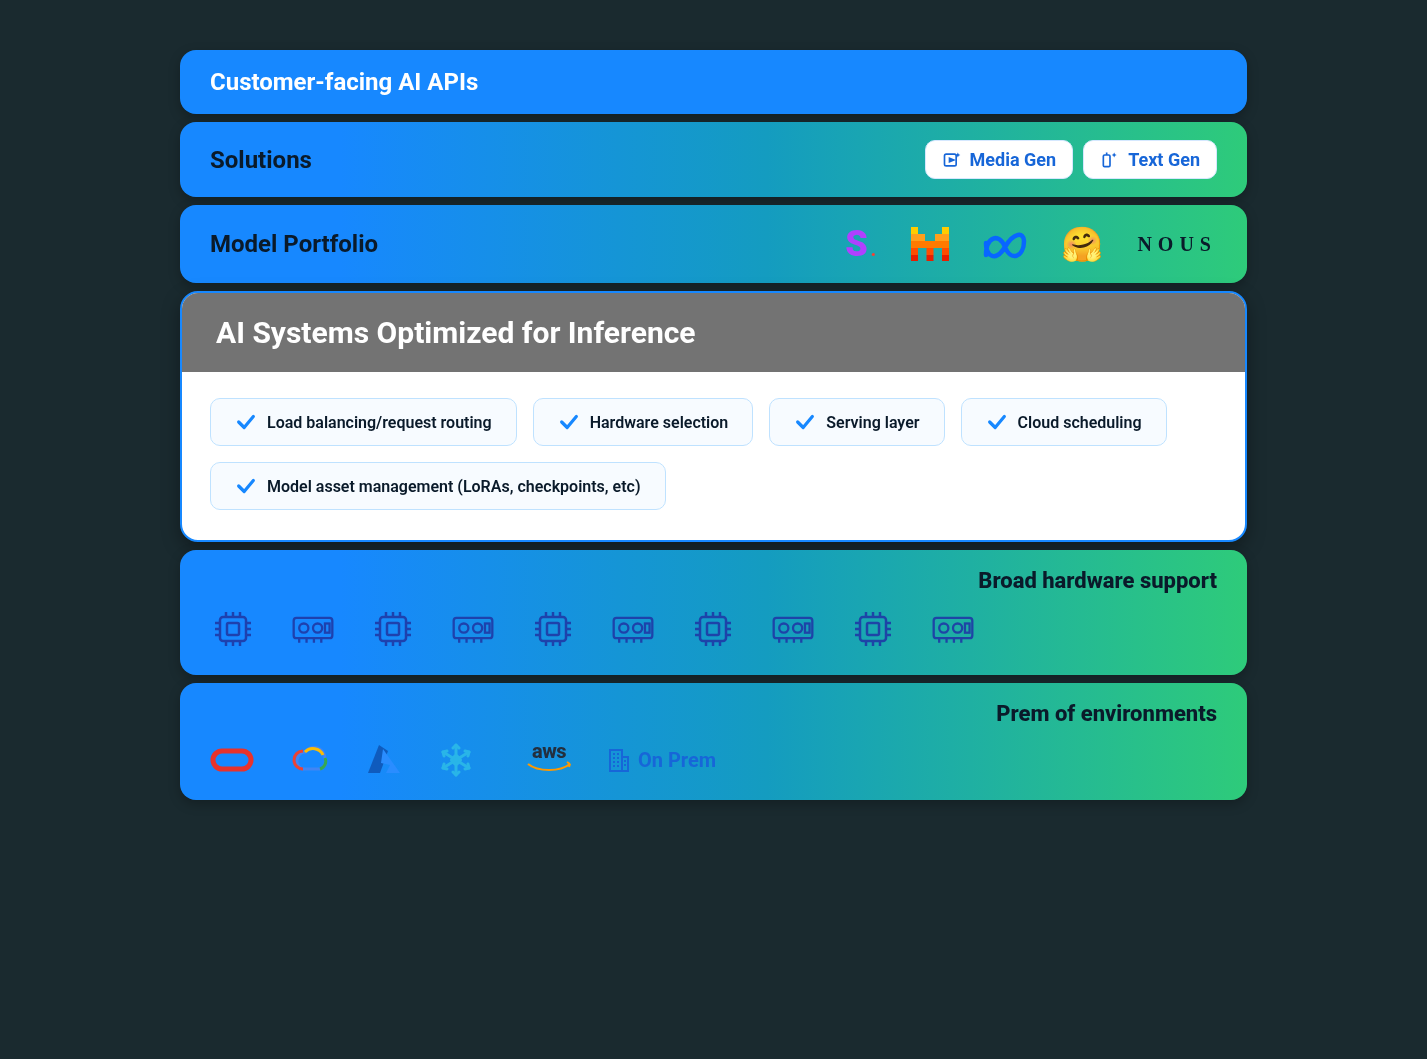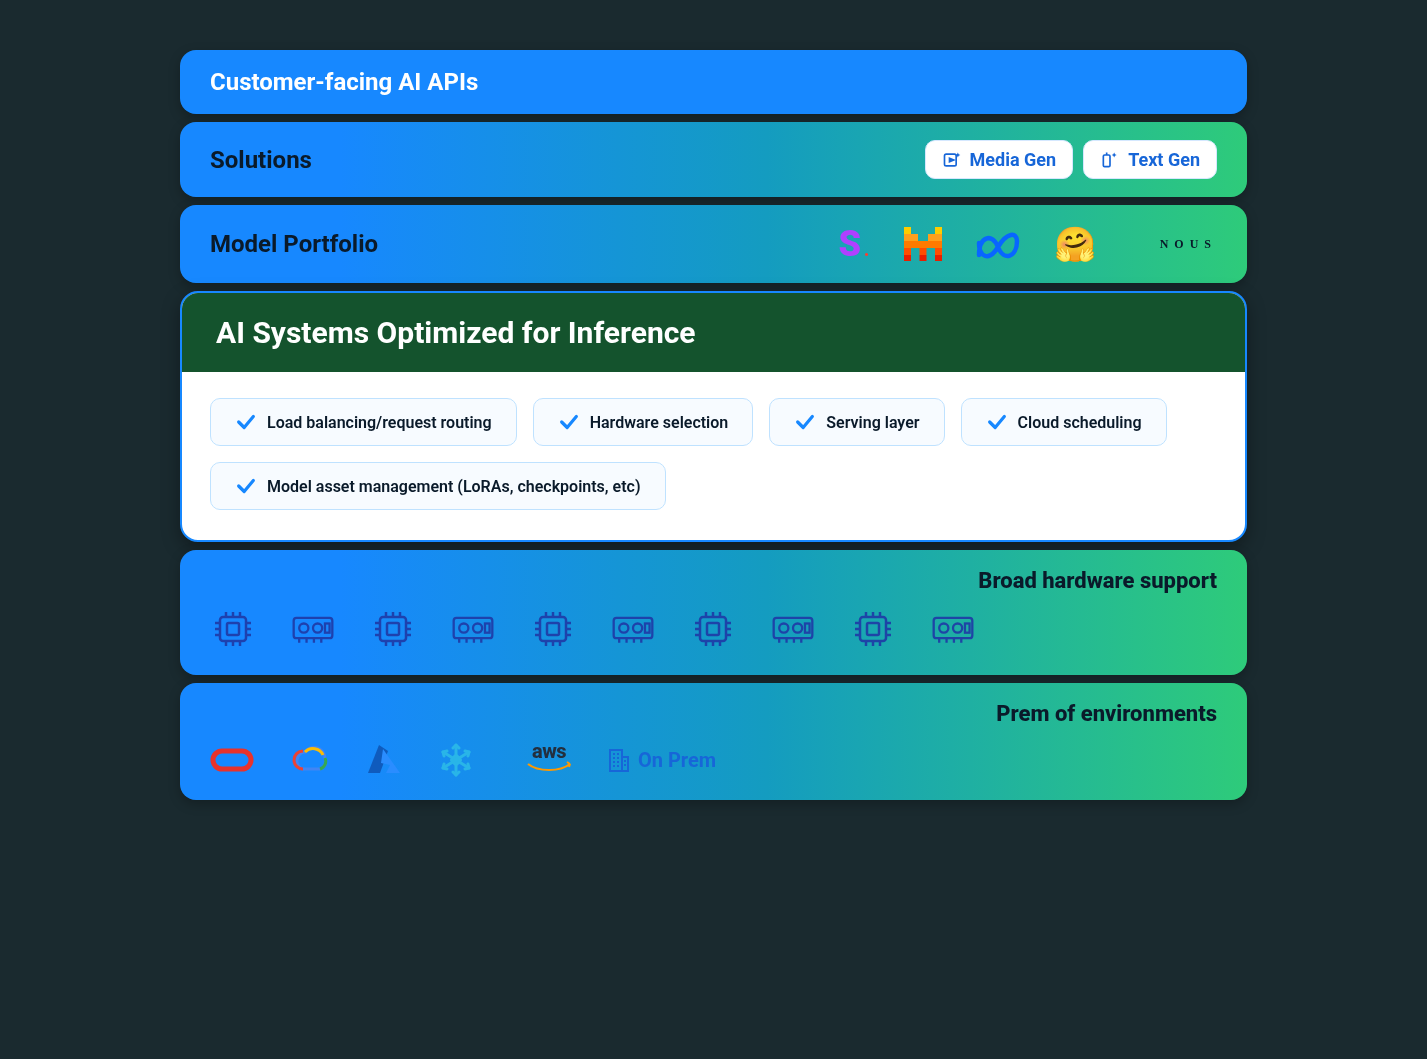--- a/index.html
+++ b/index.html
@@ -45,21 +45,21 @@
   }
   .logo-row { display: flex; align-items: center; gap: 34px; margin-left: auto; }
   .card {
     background: #fff;
     border: 2px solid #1788ff;
     border-radius: 18px;
     box-shadow: 0 6px 18px rgba(0,0,0,0.35);
     overflow: hidden;
   }
   .card-header {
-    background: #14532d;
+    background: #737373;
     color: #fff;
     font-size: 30px;
     font-weight: 700;
     padding: 22px 34px;
   }
   .card-body {
     padding: 26px 28px 30px;
     display: flex;
     flex-wrap: wrap;
     gap: 16px;
@@ -88,21 +88,21 @@
     text-align: right;
   }
   .section-col h3 {
     color: #0a1a2a; font-size: 22px; font-weight: 800; margin-bottom: 16px;
   }
   .hw-row { display: flex; gap: 34px; align-items: center; }
   .hw-icon { width: 46px; height: 40px; color: #1f3aa6; opacity: 0.9; }
   .env-row { display: flex; gap: 36px; align-items: center; }
   .env-icon { height: 36px; display: inline-flex; align-items: center; }
   .onprem { display: inline-flex; align-items: center; gap: 8px; color: #1766d8; font-weight: 700; font-size: 20px; }
-  .nous { font-family: ui-serif, Georgia, serif; letter-spacing: 6px; font-weight: 700; color: #0a1a2a; font-size: 12px; margin-left: 29px; }
+  .nous { font-family: ui-serif, Georgia, serif; letter-spacing: 6px; font-weight: 700; color: #0a1a2a; font-size: 20px; }
 </style>
 </head>
 <body>
 
 <div class="stack">
 
   <div class="bar blue-solid">
     <div class="title-white">Customer-facing AI APIs</div>
   </div>
 

